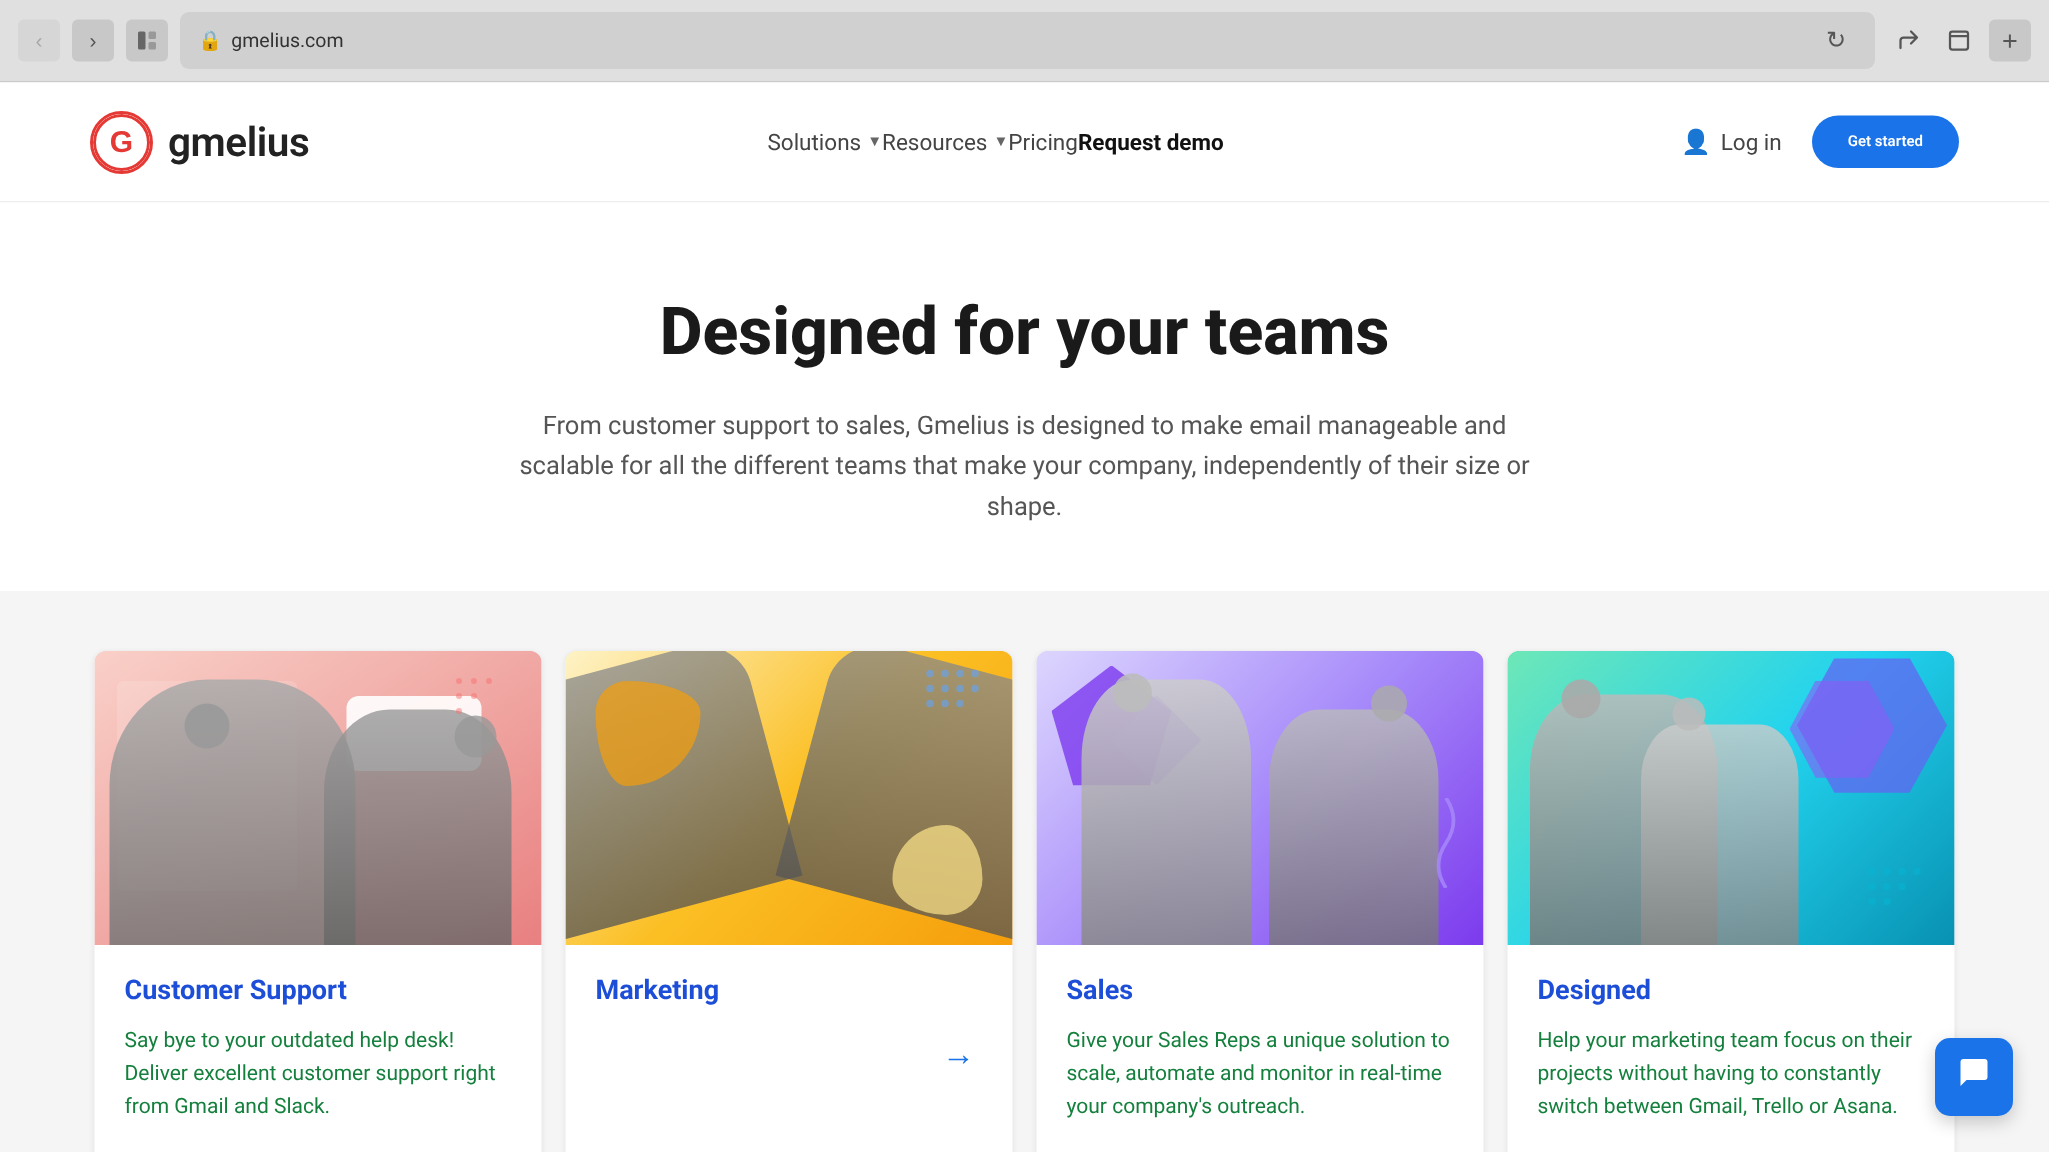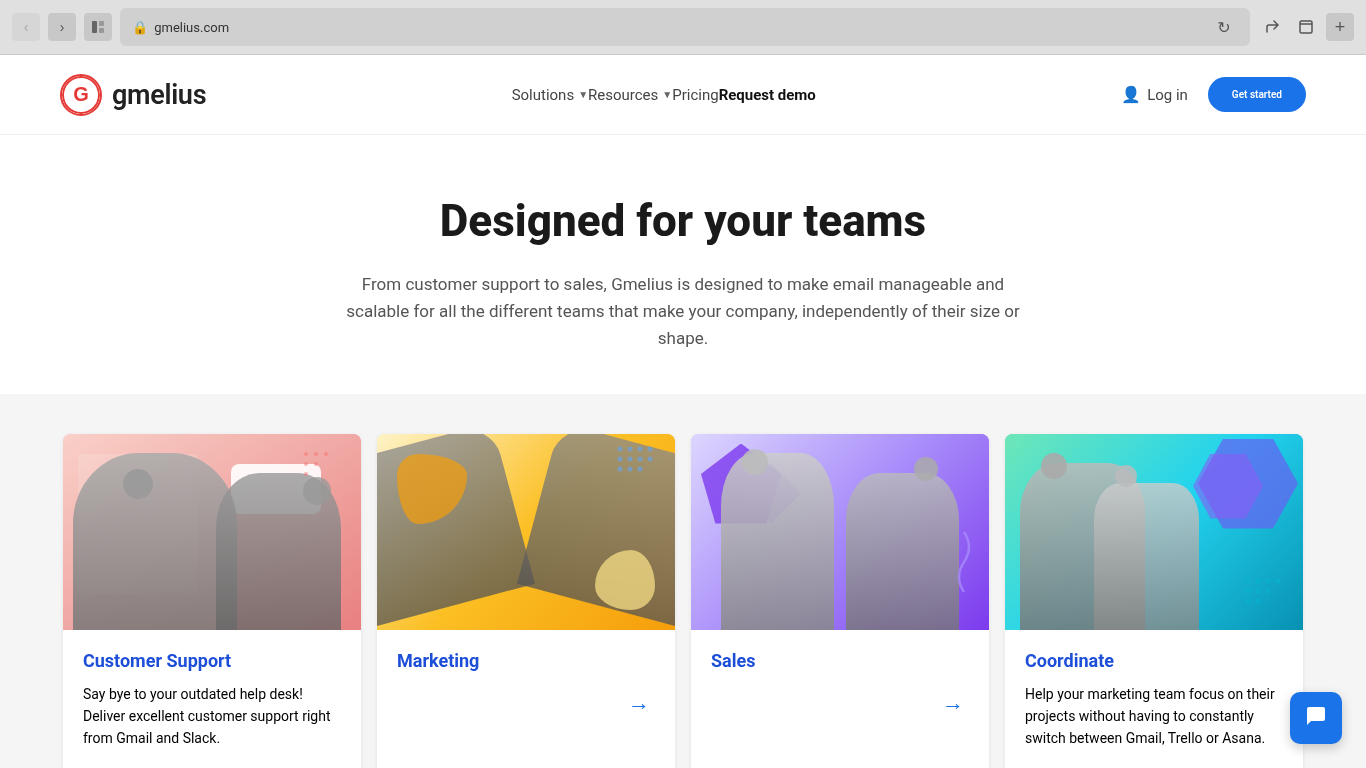--- a/index.html
+++ b/index.html
@@ -245,21 +245,21 @@
       padding: 20px 20px 16px;
     }
     .card-title {
       font-size: 18px;
       font-weight: 700;
       color: #1d4ed8;
       margin-bottom: 12px;
     }
     .card-desc {
       font-size: 14px;
-      color: #000000;
+      color: #15803d;
       line-height: 1.6;
       min-height: 65px;
     }
     .card-arrow {
       display: flex;
       justify-content: flex-end;
       margin-top: 16px;
       padding-bottom: 4px;
     }
     .arrow-btn {
@@ -453,20 +453,21 @@
           <div style="position:absolute;top:12%;right:17%;width:24px;height:24px;background:#aaa;border-radius:50%;opacity:0.85;"></div>
 
           <div style="position:absolute;right:15px;top:50%;width:20px;height:60px;">
             <svg width="20" height="60" viewBox="0 0 20 60">
               <path d="M10 0 Q20 15 10 30 Q0 45 10 60" stroke="#a78bfa" stroke-width="2.5" fill="none" opacity="0.8"></path>
             </svg>
           </div>
         </div>
         <div class="card-body">
           <h3 class="card-title">Sales</h3>
+          <p class="card-desc">Give your Sales Reps a unique solution to scale, automate and monitor in real-time your company's outreach.</p>
           <div class="card-arrow">
             <button class="arrow-btn">
               <span>→</span>
             </button>
           </div>
         </div>
       </div>
 
       <div class="card">
         <div class="card-image card-img-marketing">
@@ -488,21 +489,21 @@
               <circle cx="15" cy="25" r="2.5" fill="#06b6d4"></circle>
             </svg>
           </div>
 
           <div style="position:absolute;bottom:0;left:5%;width:42%;height:85%;background:linear-gradient(180deg,#bbb 0%,#777 100%);border-radius:30% 30% 0 0;opacity:0.85;"></div>
           <div style="position:absolute;top:10%;left:12%;width:26px;height:26px;background:#aaa;border-radius:50%;opacity:0.9;"></div>
           <div style="position:absolute;bottom:0;left:30%;width:35%;height:75%;background:linear-gradient(180deg,#ccc 0%,#888 100%);border-radius:25% 25% 0 0;opacity:0.8;"></div>
           <div style="position:absolute;top:16%;left:37%;width:22px;height:22px;background:#bbb;border-radius:50%;opacity:0.85;"></div>
         </div>
         <div class="card-body">
-          <h3 class="card-title">Coordinate</h3>
+          <h3 class="card-title">Designed</h3>
           <p class="card-desc">Help your marketing team focus on their projects without having to constantly switch between Gmail, Trello or Asana.</p>
           <div class="card-arrow">
             <button class="arrow-btn">
               <span>→</span>
             </button>
           </div>
         </div>
       </div>
 
     </div>

